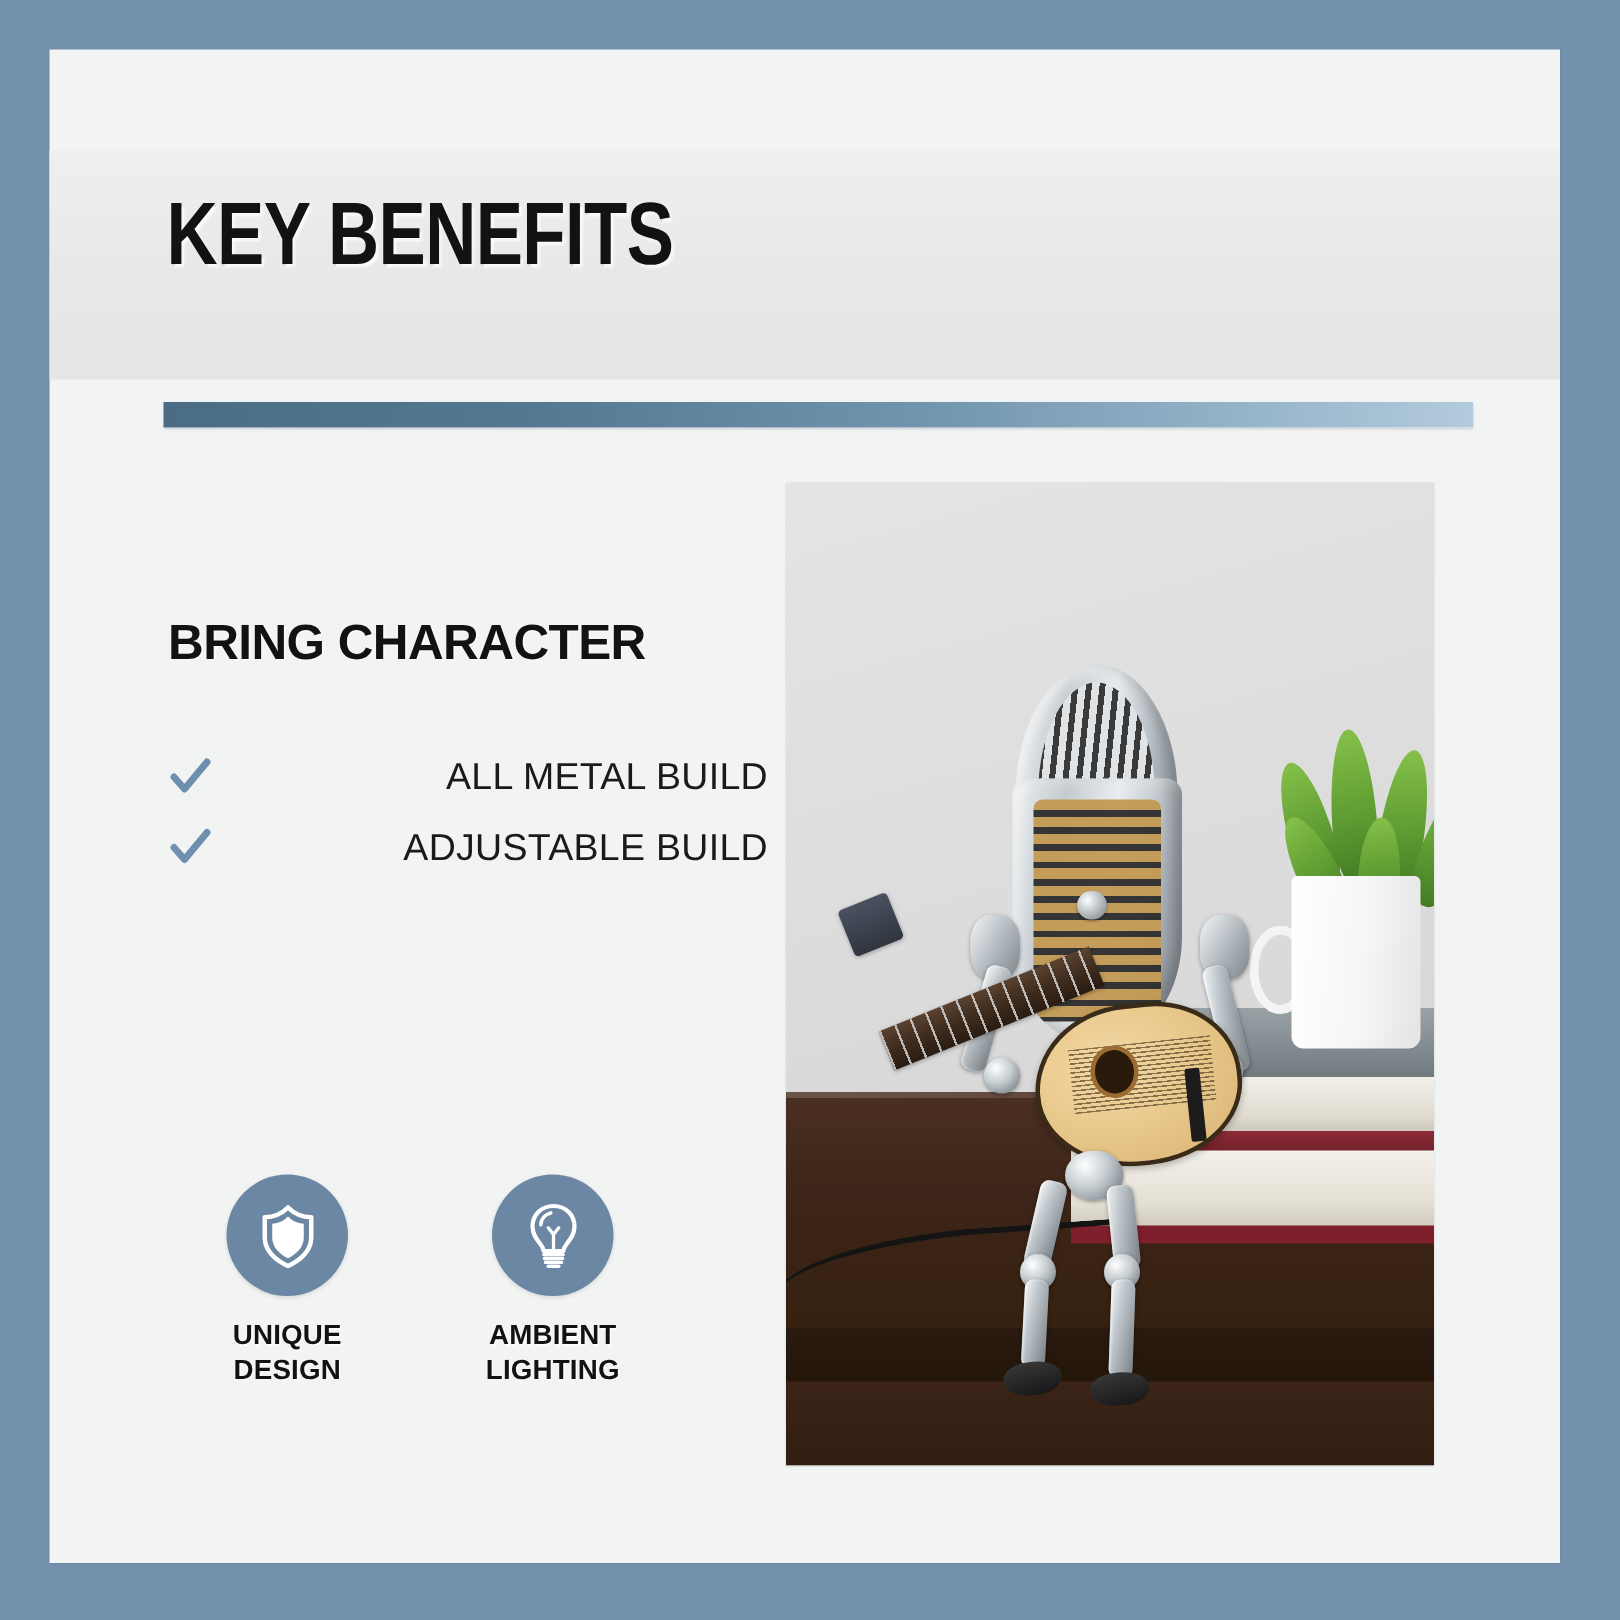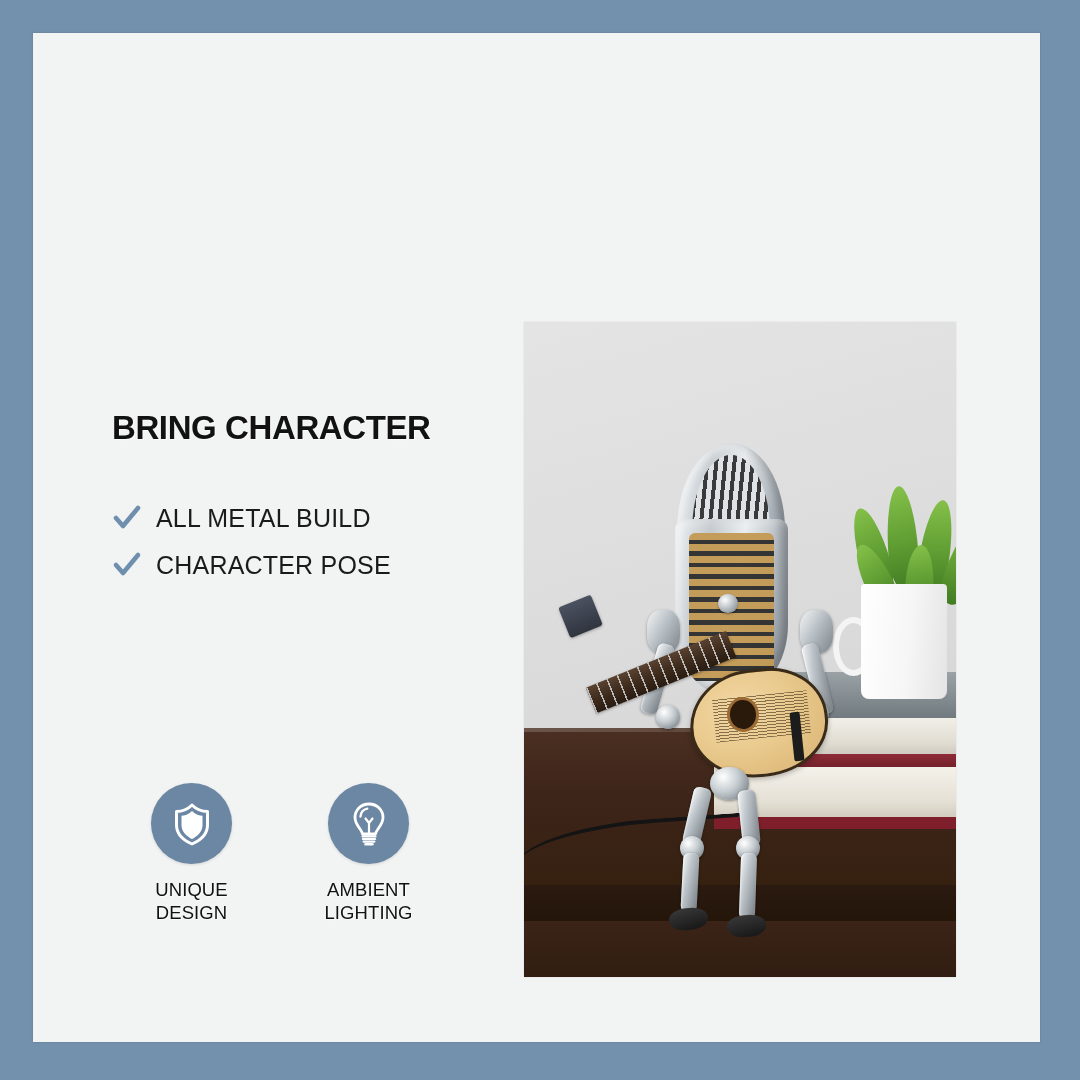--- a/index.html
+++ b/index.html
@@ -71,20 +71,21 @@
 
   #benefit-list {
     margin-top:53px;
     list-style:none;
   }
   .benefit-item {
     display:flex;
     align-items:center;
     margin-bottom:14px;
     height:33px;
+    justify-content:space-between;
   }
   .check-icon {
     width:30px; height:30px;
     flex:0 0 30px;
     margin-right:14px;
     display:block;
   }
   .benefit-label {
     font-size:25px;
     color:#1a1a1a;
@@ -110,21 +111,21 @@
     margin:0 auto;
     display:flex;
     align-items:center;
     justify-content:center;
     box-shadow:0 1px 3px rgba(0,0,0,.12);
   }
   .badge-circle svg { display:block; }
   .badge-label {
     margin-top:15px;
     font-size:18.5px;
-    font-weight:normal;
+    font-weight:bold;
     color:#121212;
     letter-spacing:.1px;
     line-height:1.22;
     text-shadow:1px 1px 1px rgba(255,255,255,.8);
   }
 
   
   #product-photo {
     position:absolute;
     left:491px; top:289px;
@@ -315,39 +316,43 @@
     transform:rotate(-4deg);
   }
 </style>
 </head>
 <body>
 
 <div id="slide">
 
   <div id="card">
 
+    <div id="header-band">
+      <div id="page-title">KEY BENEFITS</div>
+      <div id="accent-bar"></div>
+    </div>
 
     <div id="left-col">
 
       <div id="subheading">
         <div>BRING CHARACTER</div>
       </div>
 
       <ul id="benefit-list">
         <li class="benefit-item">
           <svg class="check-icon" viewBox="0 0 30 30">
             <path d="M4 15 L11 23 L26 5" fill="none" stroke="#6f8fae" stroke-width="4.6" stroke-linecap="round" stroke-linejoin="round"></path>
           </svg>
           <span class="benefit-label">ALL METAL BUILD</span>
         </li>
         <li class="benefit-item">
           <svg class="check-icon" viewBox="0 0 30 30">
             <path d="M4 15 L11 23 L26 5" fill="none" stroke="#6f8fae" stroke-width="4.6" stroke-linecap="round" stroke-linejoin="round"></path>
           </svg>
-          <span class="benefit-label">CHARACTER POSE</span>
+          <span class="benefit-label">ADJUSTABLE BUILD</span>
         </li>
       </ul>
     </div>
 
     <div id="feature-badges">
 
       <div class="badge">
         <div class="badge-circle">
           <svg width="50" height="50" viewBox="0 0 50 50">
             <path d="M25 6 C20 11 14 12.5 9.5 12.5 L9.5 26 C9.5 35 17 41.5 25 45 C33 41.5 40.5 35 40.5 26 L40.5 12.5 C36 12.5 30 11 25 6 Z" fill="none" stroke="#ffffff" stroke-width="3" stroke-linejoin="round"></path>

